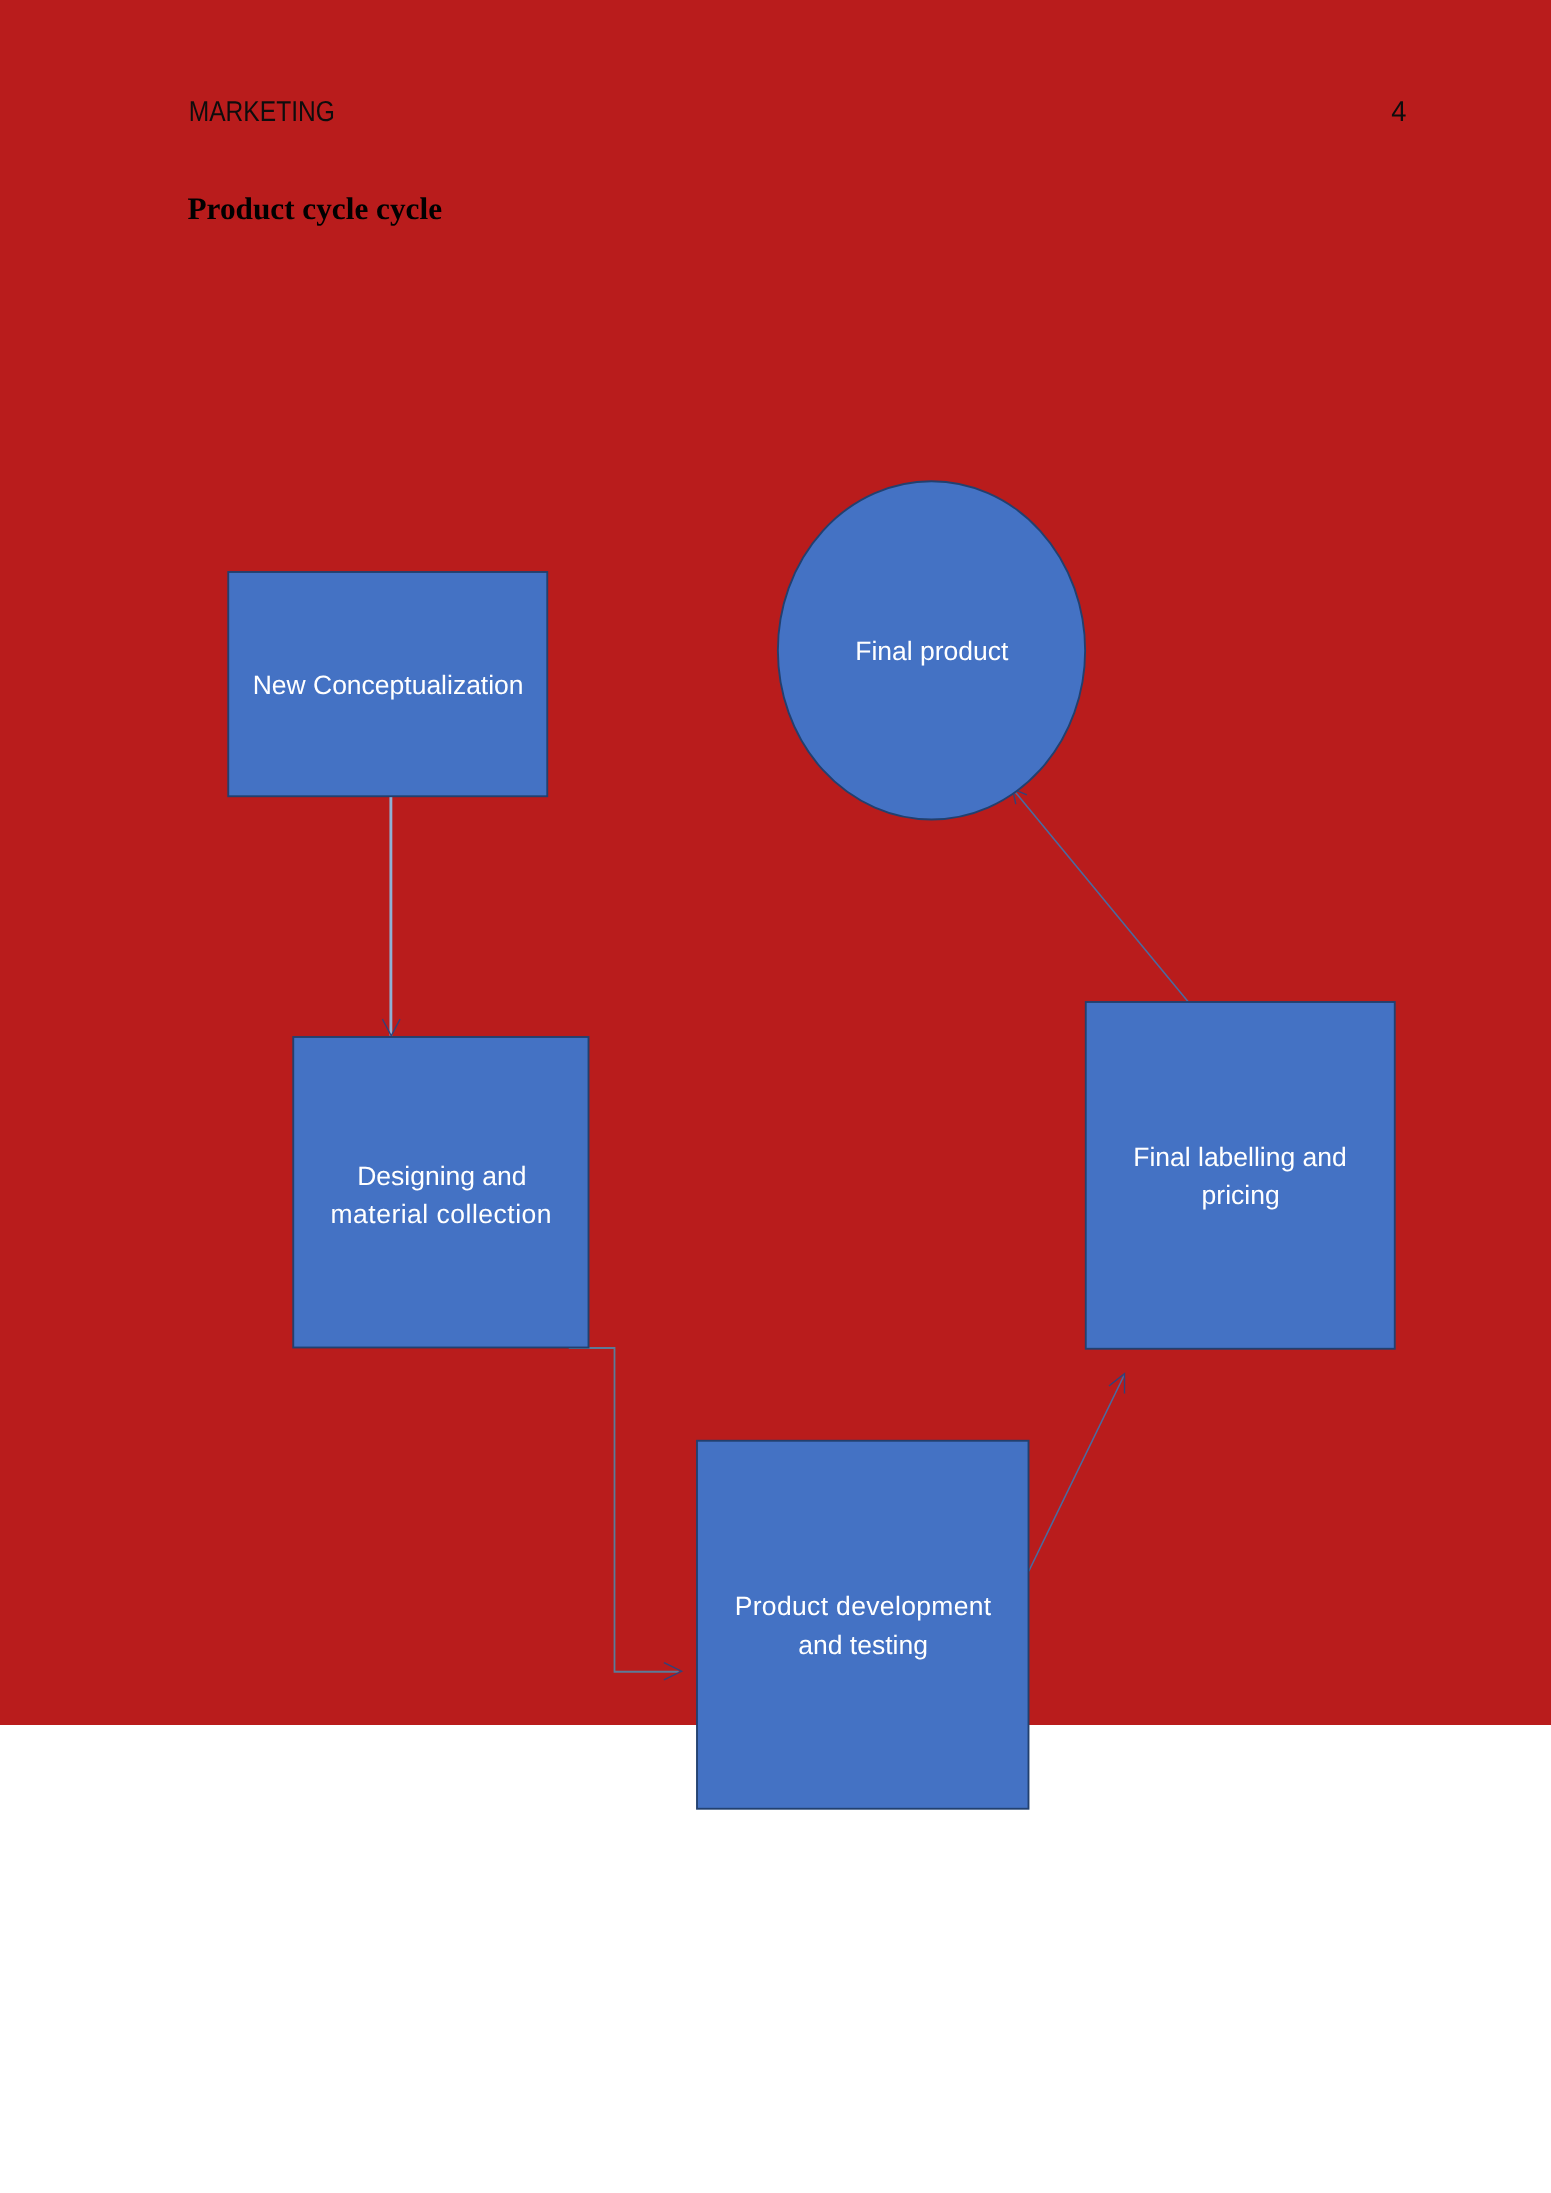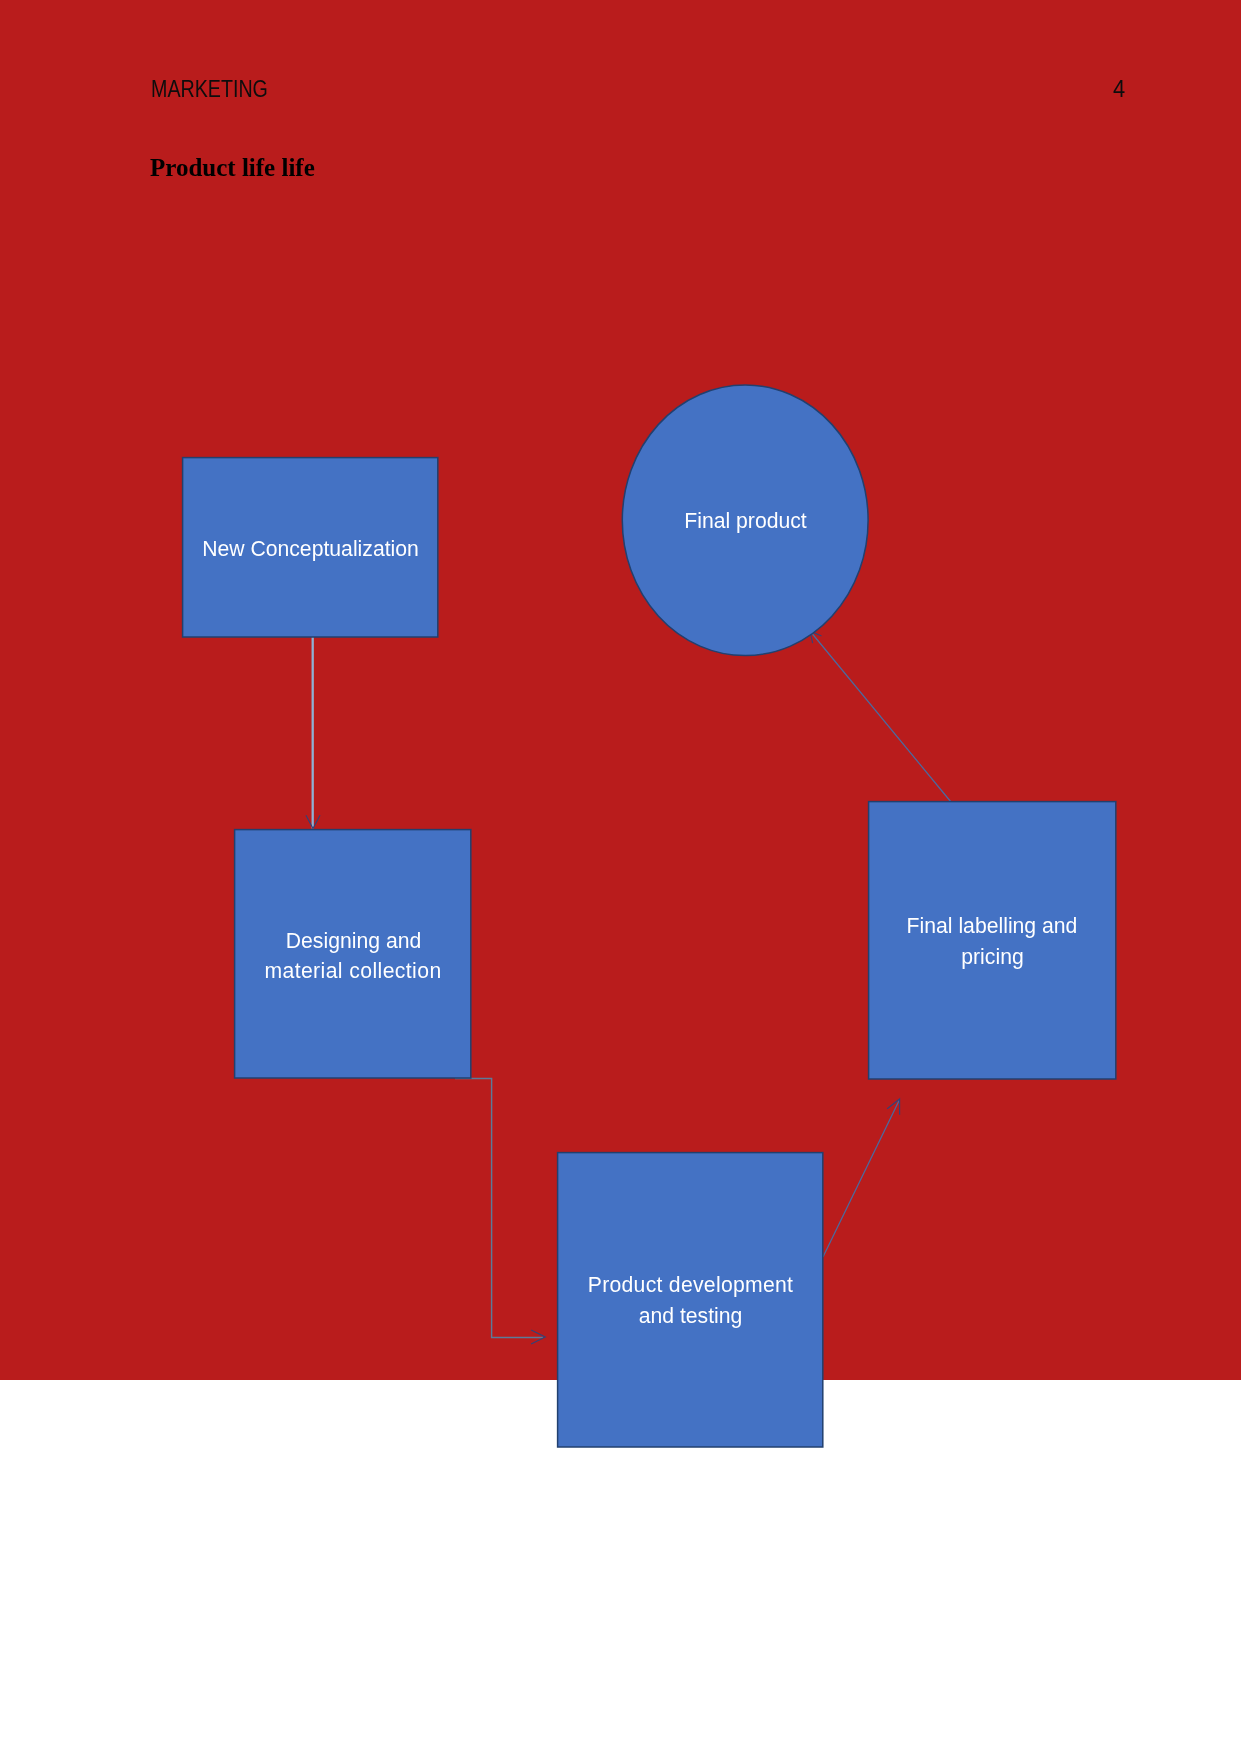--- a/index.html
+++ b/index.html
@@ -20,21 +20,21 @@
   .edge-soft{fill:none;stroke:#8FB0D4;stroke-width:2.3;}
   .edge-elbow{fill:none;stroke:#5B7B99;stroke-width:1.45;}
   .arrowhead{fill:none;stroke:#30437A;stroke-width:1.1;stroke-linecap:square;}
 </style>
 </head>
 <body>
 
 <div class="page">
   <div id="hdr-title">MARKETING</div>
   <div id="hdr-page">4</div>
-  <div id="doc-h1">Product life life</div>
+  <div id="doc-h1">Product cycle cycle</div>
 
   <svg class="diagram" viewBox="0 0 1241 1754">
     <g>
 
       <path class="edge-soft" d="M312.7,637 L312.7,828.5"></path>
       <path class="arrowhead" d="M306.2,815.8 L313,828.6 L319.8,815.8" stroke-width="1.05"></path>
 
       <path class="edge-elbow" d="M455,1078.4 L491.6,1078.4 L491.6,1337.4 L543,1337.4"></path>
       <path class="arrowhead" d="M531.6,1330.3 L545.3,1337 L531.6,1343.7" stroke-width="1.05"></path>
 

